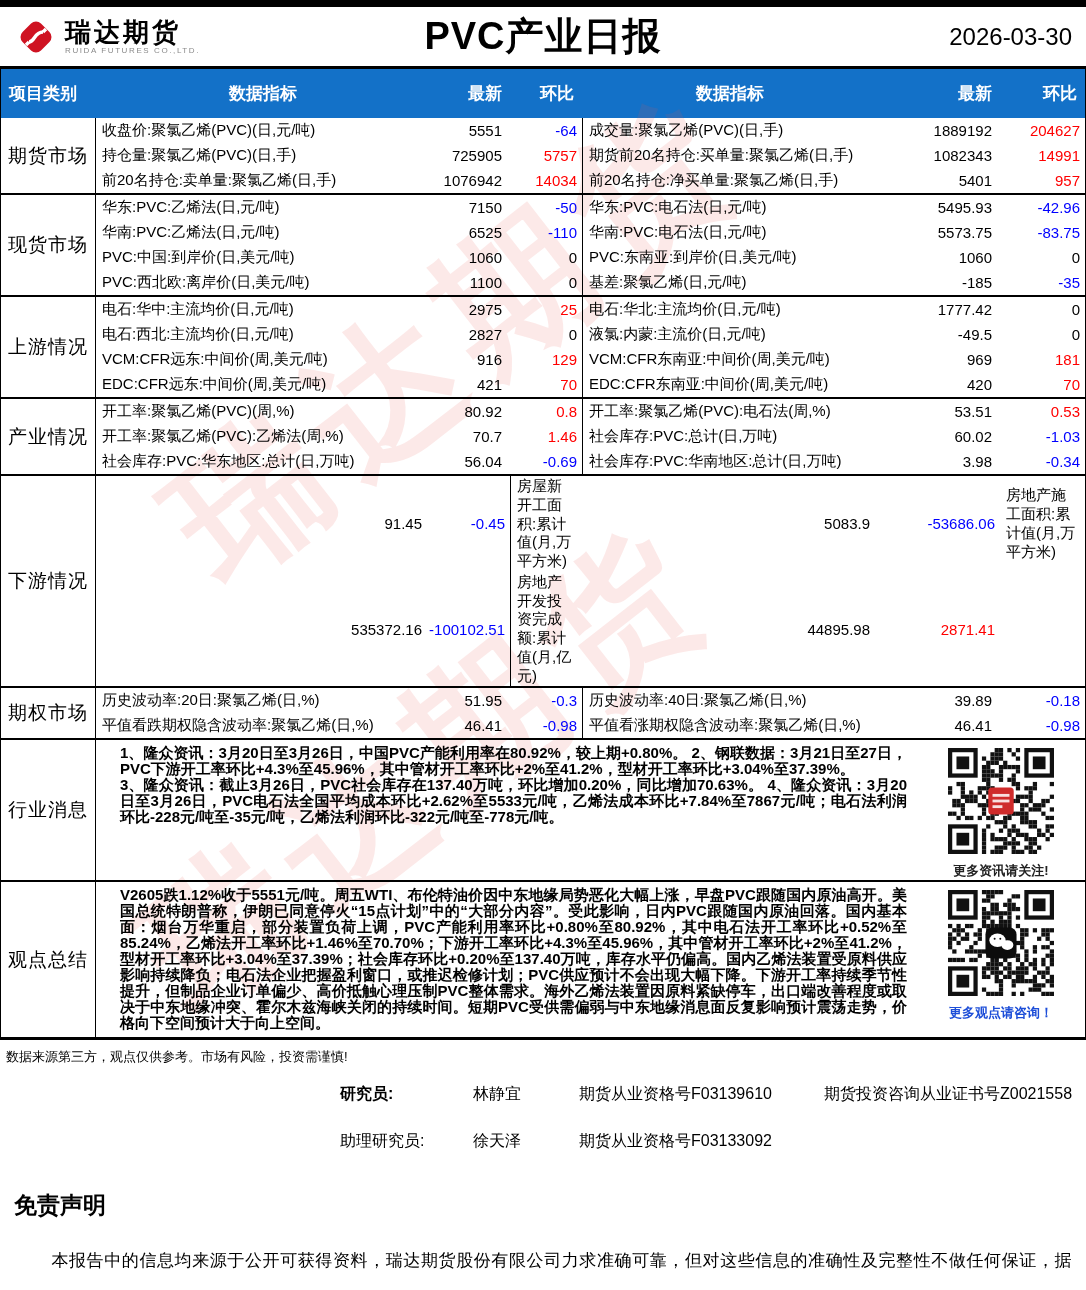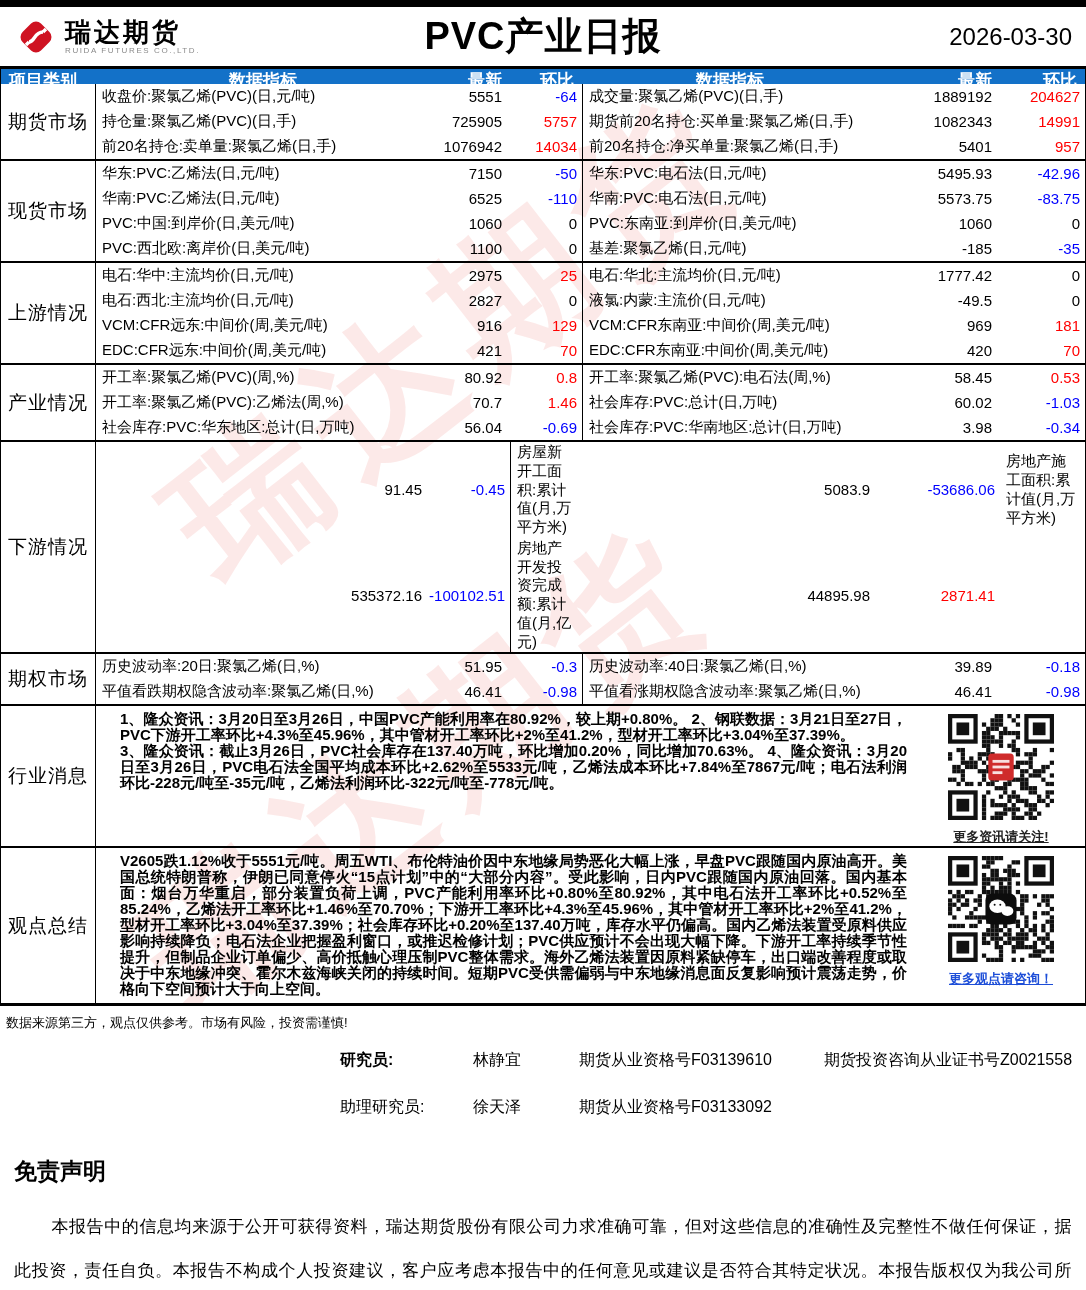--- a/index.html
+++ b/index.html
@@ -7,39 +7,39 @@
   body{width:1086px;font-family:"Liberation Sans","DejaVu Sans",sans-serif;color:#000;}
   .topbar{height:7px;background:#000;}
   .hdr{display:flex;align-items:center;height:59px;position:relative;padding:0 14px;}
   .brand{display:flex;align-items:center;gap:7px;}
   .brand-txt .nm{font-size:26px;font-weight:bold;letter-spacing:3px;line-height:1.1;}
   .brand-txt .sub{font-size:8px;color:#8a8a8a;letter-spacing:1.6px;}
   .title{position:absolute;left:0;right:0;text-align:center;font-size:38px;font-weight:800;letter-spacing:1px;}
   .date{margin-left:auto;font-size:24px;z-index:2;}
   .hline{height:3px;background:#000;}
   .tbl{position:relative;border-left:1px solid #000;border-right:1px solid #000;overflow:hidden;}
-  .thead{display:grid;grid-template-columns:95px 334px 80px 72px 296px 122px 85px;background:#1371c8;color:#fff;font-weight:bold;font-size:17px;height:15px;align-items:center;}
+  .thead{display:grid;grid-template-columns:95px 334px 80px 72px 296px 122px 85px;background:#1371c8;color:#fff;font-weight:bold;font-size:17px;height:49px;align-items:center;}
   .th{padding:0 8px;white-space:nowrap;}
   .th.c{text-align:center;}
   .th.r{text-align:right;}
   .sec{display:grid;grid-template-columns:95px 334px 80px 72px 296px 122px 85px;border-bottom:2px solid #000;position:relative;z-index:1;}
   .cat{grid-column:1;border-right:1px solid #000;display:flex;align-items:center;justify-content:center;font-size:19px;letter-spacing:1px;}
   .lbl{padding:1px 6px;font-size:15px;display:flex;align-items:center;min-height:25px;line-height:1.25;}
   .lbl.mid{border-left:1px solid #000;}
   .val,.chg{display:flex;align-items:center;justify-content:flex-end;font-size:15px;padding-right:8px;min-height:25px;}
   .chg{padding-right:5px;}
   .c-red{color:#ff0000;}
   .c-blue{color:#0000ff;}
   .c-black{color:#000;}
   .sec-text{display:grid;grid-template-columns:95px 1fr 168px;border-bottom:2px solid #000;position:relative;z-index:1;}
   .sec-text.last{border-bottom:3px solid #000;}
   .text-cell{padding:5px 10px 6px 24px;font-size:15px;line-height:16px;text-align:justify;border-left:1px solid #000;margin-left:-1px;font-weight:bold;}
   .qr-cell{display:flex;flex-direction:column;align-items:center;padding-top:8px;gap:8px;}
   .qr{width:106px;height:106px;fill:#111;}
-  .qr-cap{font-size:13px;color:#222;font-weight:bold;text-decoration:underline;}
+  .qr-cap{font-size:13px;color:#222;font-weight:bold;}
   .qr-cap.warm{color:#1d4ed8;}
   .wm{position:absolute;font-size:150px;font-weight:bold;color:rgba(235,85,80,0.13);white-space:nowrap;transform:rotate(-38deg);pointer-events:none;z-index:0;letter-spacing:18px;}
   .ft-note{font-size:13px;padding:8px 12px 4px 6px;}
   .res-wrap{padding:14px 0 10px 340px;display:flex;flex-direction:column;gap:26px;}
   .res-row{display:flex;gap:0;font-size:16px;align-items:baseline;}
   .res-role{width:115px;}
   .res-role.b{font-weight:bold;}
   .res-name{width:110px;padding-left:18px;}
   .res-cert{padding-left:14px;min-width:245px;}
   .stmt{padding:28px 14px 14px 14px;}
@@ -158,21 +158,21 @@
         <div class="lbl mid">EDC:CFR东南亚:中间价(周,美元/吨)</div>
         <div class="val">420</div>
         <div class="chg c-red">70</div>
       </div>
       <div class="sec">
         <div class="cat" style="grid-row: 1 / span 3;">产业情况</div>
         <div class="lbl">开工率:聚氯乙烯(PVC)(周,%)</div>
         <div class="val">80.92</div>
         <div class="chg c-red">0.8</div>
         <div class="lbl mid">开工率:聚氯乙烯(PVC):电石法(周,%)</div>
-        <div class="val">58.45</div>
+        <div class="val">53.51</div>
         <div class="chg c-red">0.53</div>
         <div class="lbl">开工率:聚氯乙烯(PVC):乙烯法(周,%)</div>
         <div class="val">70.7</div>
         <div class="chg c-red">1.46</div>
         <div class="lbl mid">社会库存:PVC:总计(日,万吨)</div>
         <div class="val">60.02</div>
         <div class="chg c-blue">-1.03</div>
         <div class="lbl">社会库存:PVC:华东地区:总计(日,万吨)</div>
         <div class="val">56.04</div>
         <div class="chg c-blue">-0.69</div>

